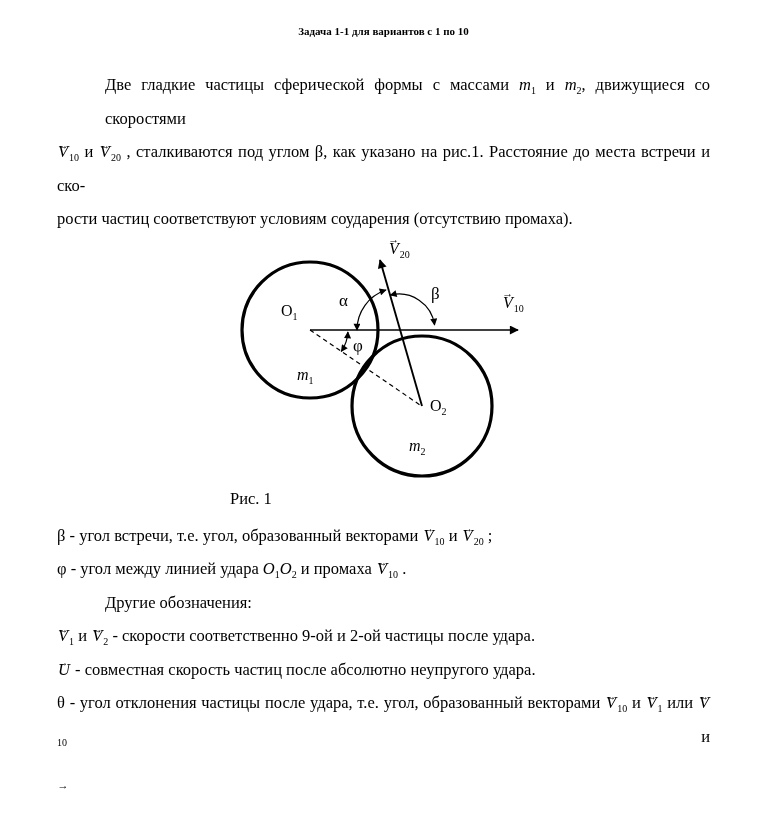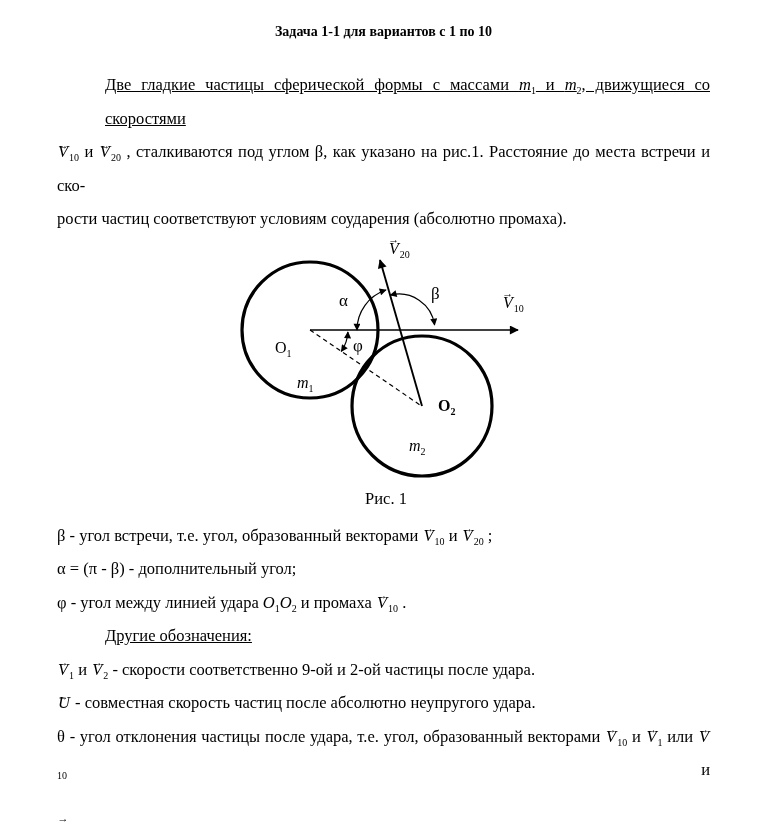--- a/index.html
+++ b/index.html
@@ -4,58 +4,58 @@
 <style>
   html,body{margin:0;padding:0;}
   body{
     width:766px;height:824px;
     background:#ffffff;color:#000;
     font-family:"Liberation Serif",serif;
     font-size:16.5px;
     position:relative;overflow:hidden;
   }
   .content{padding:0 56px 0 57px;}
-  .title{padding-top:21px;text-align:center;font-weight:bold;font-size:14px;line-height:21px;}
+  .title{padding-top:21px;text-align:center;font-weight:bold;font-size:11px;line-height:21px;}
   .para{margin-top:26px;}
   .line{line-height:33.5px;white-space:normal;}
-  .indent{padding-left:48px;text-decoration:underline;}
+  .indent{padding-left:48px;}
   .jlast{text-align:justify;text-align-last:justify;}
   .it{font-style:italic;}
   sub{font-size:10px;line-height:0;}
   
   .vec{display:inline-block;position:relative;font-style:italic;padding:0 1px 0 1px;}
   .vl{font-style:italic;}
   .va{position:absolute;top:-0.55em;left:0.02em;font-size:0.68em;font-style:normal;letter-spacing:0;}
   
   .figwrap{position:relative;margin-left:173px;margin-top:4px;width:312px;height:242px;}
   .figwrap svg{position:absolute;left:0;top:0;}
   .figlabel{position:absolute;line-height:1.1;font-size:16px;white-space:nowrap;}
-  .lbl-o1{left:45px;top:62px;margin-top:37px;}
-  .lbl-o2{left:208px;top:157px;font-weight:bold;}
-  .lbl-m1{left:67px;top:134px;}
+  .lbl-o1{left:51px;top:62px;}
+  .lbl-o2{left:200px;top:157px;}
+  .lbl-m1{left:67px;top:126px;}
   .lbl-m2{left:179px;top:197px;}
   .lbl-alpha{left:109px;top:52px;font-size:17px;}
   .lbl-beta{left:201px;top:45px;font-size:17px;}
   .lbl-phi{left:123px;top:97px;font-size:17px;}
   .lbl-v10{left:272px;top:54px;}
   .lbl-v20{left:158px;top:0px;}
-  .caption{margin-left:173px;width:312px;text-align:center;line-height:33px;}
+  .caption{margin-left:173px;width:312px;line-height:33px;}
   .notes{margin-top:4px;}
 </style>
 </head>
 <body>
 
 <div class="content">
 
   <div class="title">Задача 1-1 для вариантов с 1 по 10</div>
 
   <div class="para">
     <div class="line indent jlast"><span>Две гладкие частицы сферической формы с массами </span><span class="it">m</span><sub>1</sub><span> и </span><span class="it">m</span><sub>2</sub><span>, движущиеся со скоростями</span></div>
     <div class="line jlast"><span class="vec"><span class="va">→</span><span class="vl">V</span></span><sub>10</sub><span> и </span><span class="vec"><span class="va">→</span><span class="vl">V</span></span><sub>20</sub><span> , сталкиваются под углом β, как указано на рис.1. Расстояние до места встречи и ско-</span></div>
-    <div class="line"><span>рости частиц соответствуют условиям соударения (абсолютно промаха).</span></div>
+    <div class="line"><span>рости частиц соответствуют условиям соударения (отсутствию промаха).</span></div>
   </div>
 
   <div class="figwrap">
     <svg width="312" height="242" viewBox="0 0 312 242">
       <defs>
         <marker id="arrBig" viewBox="0 0 10 10" refX="9" refY="5" markerWidth="13" markerHeight="9" orient="auto" markerUnits="userSpaceOnUse">
           <path d="M0,0 L10,5 L0,10 z" fill="#000"></path>
         </marker>
         <marker id="arrS" viewBox="0 0 10 10" refX="9" refY="5" markerWidth="9" markerHeight="7" orient="auto-start-reverse" markerUnits="userSpaceOnUse">
           <path d="M0,0 L10,5 L0,10 z" fill="#000"></path>
@@ -81,21 +81,20 @@
     <span class="figlabel lbl-beta">β</span>
     <span class="figlabel lbl-phi">φ</span>
     <span class="figlabel lbl-v10"><span class="vec"><span class="va">→</span><span class="vl">V</span></span><sub>10</sub></span>
     <span class="figlabel lbl-v20"><span class="vec"><span class="va">→</span><span class="vl">V</span></span><sub>20</sub></span>
   </div>
 
   <div class="caption">Рис. 1</div>
 
   <div class="notes">
     <div class="line"><span>β - угол встречи, т.е. угол, образованный векторами </span><span class="vec"><span class="va">→</span><span class="vl">V</span></span><sub>10</sub><span> и </span><span class="vec"><span class="va">→</span><span class="vl">V</span></span><sub>20</sub><span> ;</span></div>
-    <div class="line"><span>α = (π - β) - дополнительный угол;</span></div>
     <div class="line"><span>φ - угол между линией удара </span><span class="it">O</span><sub>1</sub><span class="it">O</span><sub>2</sub><span> и промаха </span><span class="vec"><span class="va">→</span><span class="vl">V</span></span><sub>10</sub><span> .</span></div>
     <div class="line indent"><span>Другие обозначения:</span></div>
     <div class="line"><span class="vec"><span class="va">→</span><span class="vl">V</span></span><sub>1</sub><span> и </span><span class="vec"><span class="va">→</span><span class="vl">V</span></span><sub>2</sub><span> - скорости соответственно 9-ой и 2-ой частицы после удара.</span></div>
     <div class="line"><span class="vec"><span class="va">→</span><span class="vl">U</span></span><span> - совместная скорость частиц после абсолютно неупругого удара.</span></div>
     <div class="line jlast"><span>θ - угол отклонения частицы после удара, т.е. угол, образованный векторами </span><span class="vec"><span class="va">→</span><span class="vl">V</span></span><sub>10</sub><span> и </span><span class="vec"><span class="va">→</span><span class="vl">V</span></span><sub>1</sub><span> или </span><span class="vec"><span class="va">→</span><span class="vl">V</span></span><sub>10</sub><span> и</span></div>
     <div class="line"><span class="vec"><span class="va">→</span></span></div>
 
   </div>
 
 </div>

